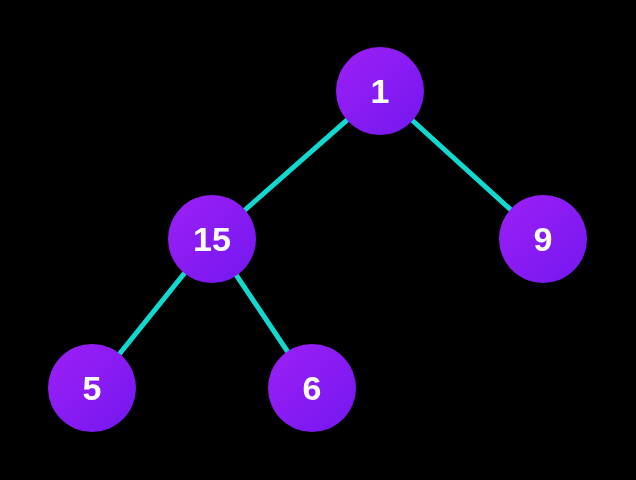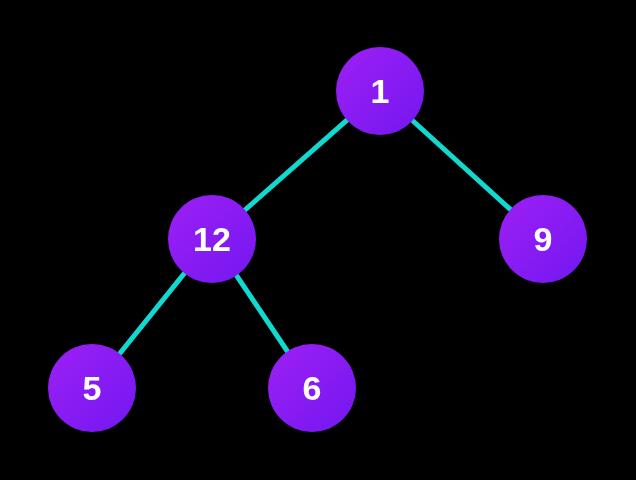--- a/index.html
+++ b/index.html
@@ -63,21 +63,21 @@
       <line x1="380" y1="91" x2="543" y2="239" stroke="#11d9cf" stroke-width="5" stroke-linecap="round"></line>
       <line x1="212" y1="239" x2="92" y2="388" stroke="#11d9cf" stroke-width="5" stroke-linecap="round"></line>
       <line x1="212" y1="239" x2="312" y2="388" stroke="#11d9cf" stroke-width="5" stroke-linecap="round"></line>
     </svg>
 
   <div id="node-layer">
       <div class="tree-node" style="left: 336px; top: 47px; width: 88px; height: 88px; background: linear-gradient(135deg, rgb(157, 32, 245) 0%, rgb(115, 23, 240) 100%);">
         <span class="tree-node-label" style="color: rgb(255, 255, 255); font-size: 34px;">1</span>
       </div>
       <div class="tree-node" style="left: 168px; top: 195px; width: 88px; height: 88px; background: linear-gradient(135deg, rgb(157, 32, 245) 0%, rgb(115, 23, 240) 100%);">
-        <span class="tree-node-label" style="color: rgb(255, 255, 255); font-size: 34px;">12</span>
+        <span class="tree-node-label" style="color: rgb(255, 255, 255); font-size: 34px;">15</span>
       </div>
       <div class="tree-node" style="left: 499px; top: 195px; width: 88px; height: 88px; background: linear-gradient(135deg, rgb(157, 32, 245) 0%, rgb(115, 23, 240) 100%);">
         <span class="tree-node-label" style="color: rgb(255, 255, 255); font-size: 34px;">9</span>
       </div>
       <div class="tree-node" style="left: 48px; top: 344px; width: 88px; height: 88px; background: linear-gradient(135deg, rgb(157, 32, 245) 0%, rgb(115, 23, 240) 100%);">
         <span class="tree-node-label" style="color: rgb(255, 255, 255); font-size: 34px;">5</span>
       </div>
       <div class="tree-node" style="left: 268px; top: 344px; width: 88px; height: 88px; background: linear-gradient(135deg, rgb(157, 32, 245) 0%, rgb(115, 23, 240) 100%);">
         <span class="tree-node-label" style="color: rgb(255, 255, 255); font-size: 34px;">6</span>
       </div>

